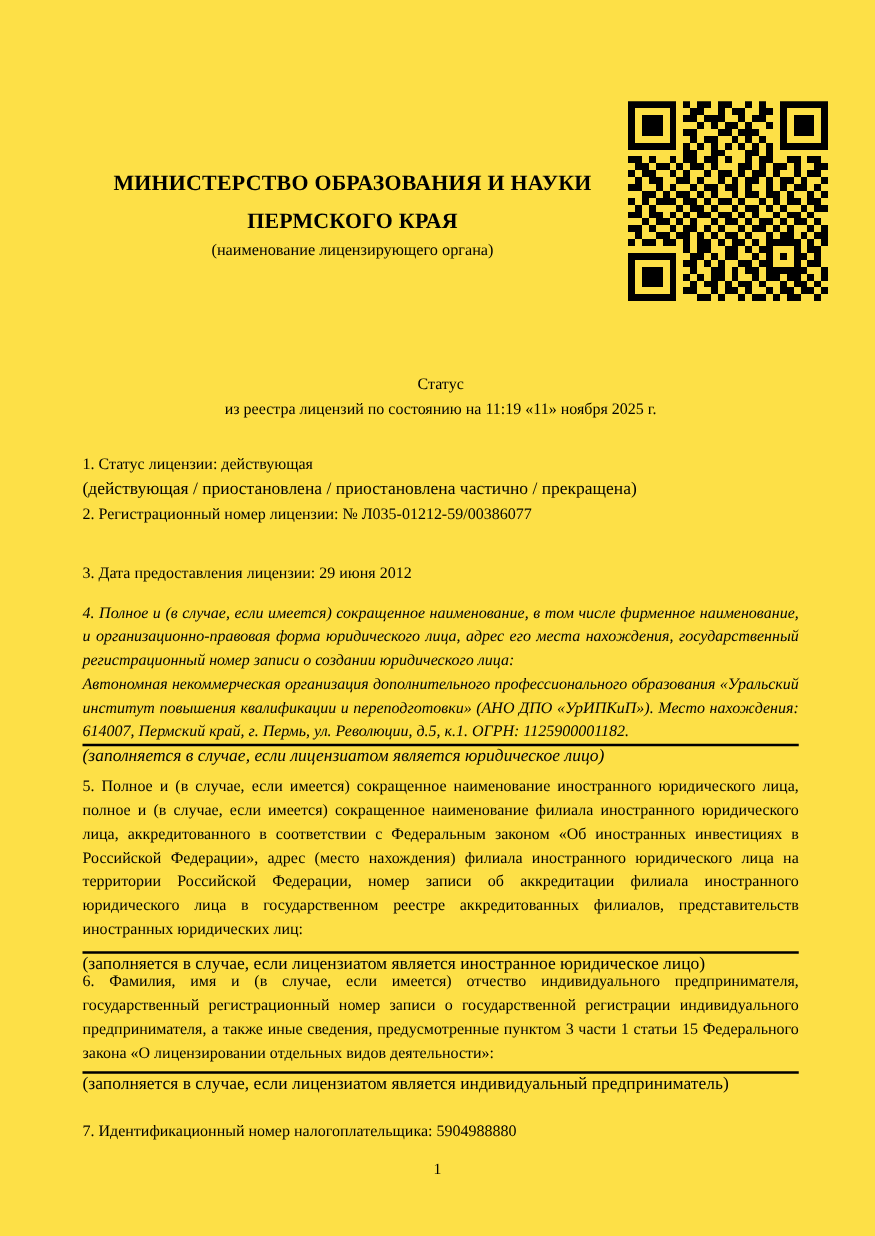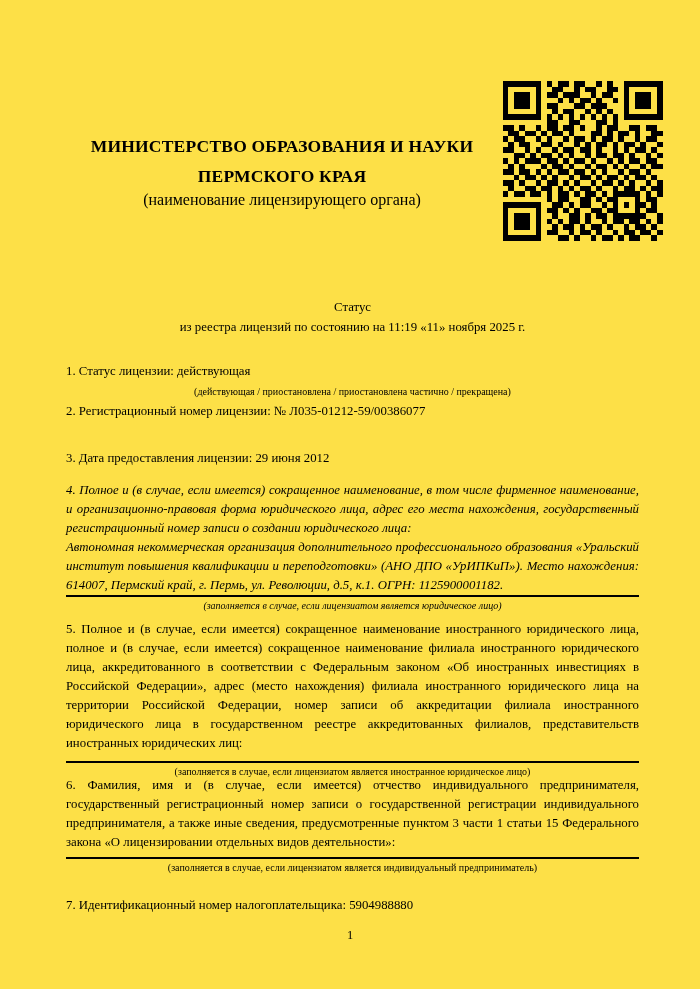--- a/index.html
+++ b/index.html
@@ -10,37 +10,37 @@
     position:relative; overflow:hidden;
   }
   .page { position:absolute; inset:0; background:#fde047; }
 
   
   .org-block {
     position:absolute; top:131px; left:58px; width:448px;
     text-align:center;
   }
   .org-name { font-weight:bold; font-size:17.5px; line-height:30px; letter-spacing:0.2px; }
-  .org-caption { font-size:16px; line-height:13px; margin-top:2px; }
+  .org-caption { font-size:13px; line-height:13px; margin-top:2px; }
 
   .qr-box { position:absolute; top:81px; left:502px; width:161px; height:160px; }
   .qr-box svg { width:100%; height:100%; display:block; }
   .qr-box rect { fill:#000; }
 
   
   .doc-title-block {
     position:absolute; top:297px; left:66px; width:573px;
     text-align:center; font-size:12.8px; line-height:20px;
   }
 
   
   .sec { position:absolute; left:66px; width:573px; font-size:12.8px; line-height:19px; }
   .sec p { margin:0; }
   .just { text-align:justify; text-align-last:left; }
-  .small-cap { font-size:10px; line-height:13px; text-align:center; }
+  .small-cap { font-size:14px; line-height:13px; text-align:left; }
   .rule { border-top:2px solid #000; height:0; }
   .blank8 { height:8px; }
   .blank5 { height:5px; }
   .cap-gap { margin-top:2px; }
 
   #sec1 { top:362px; }
   #sec1 .small-cap { margin-top:4px; }
   #sec2 { top:402px; }
   #sec3 { top:449px; }
   #sec4 { top:481px;font-style:italic; }

